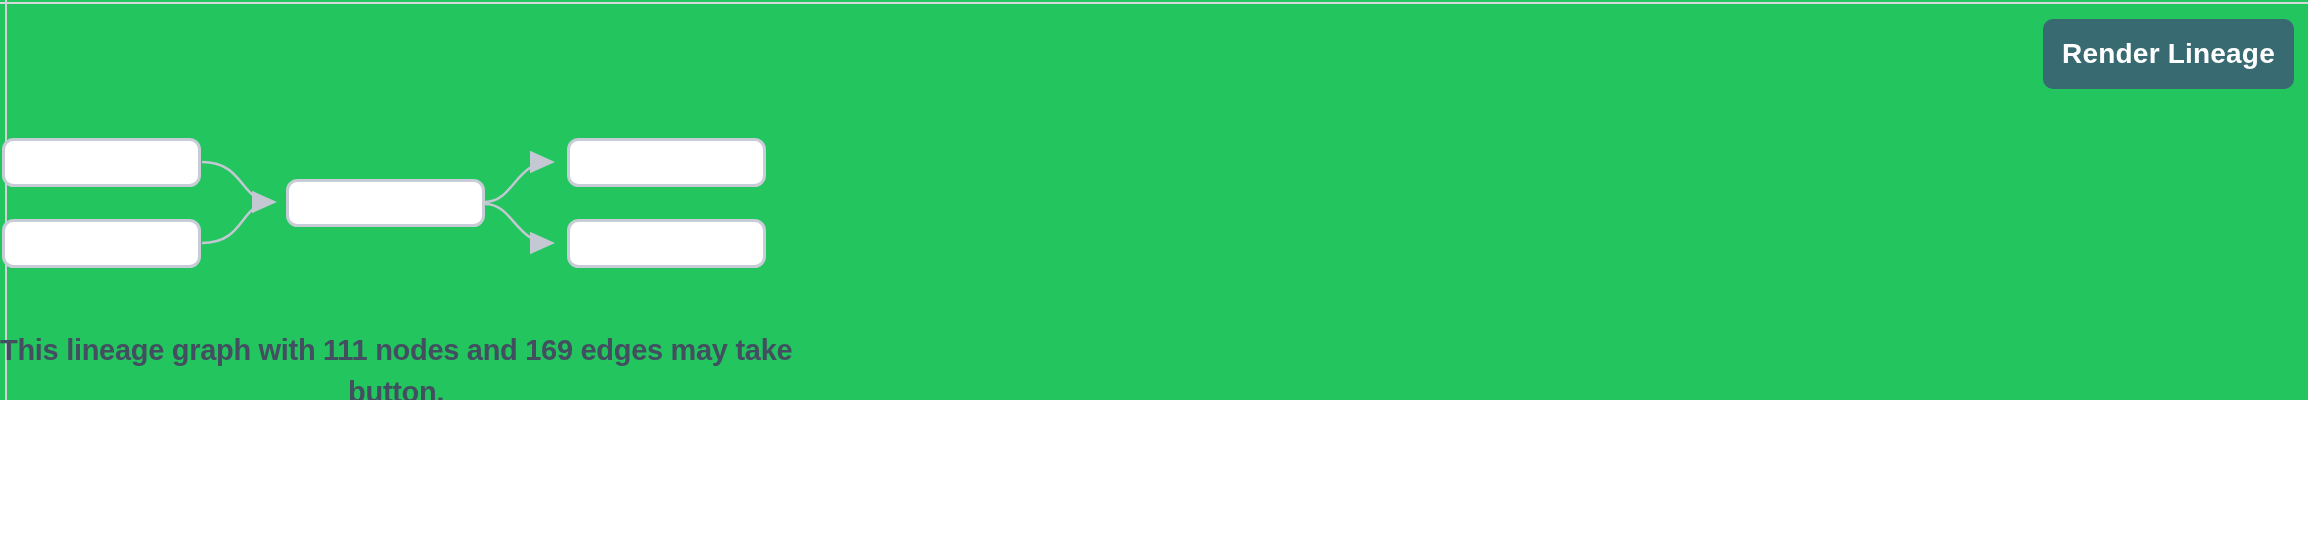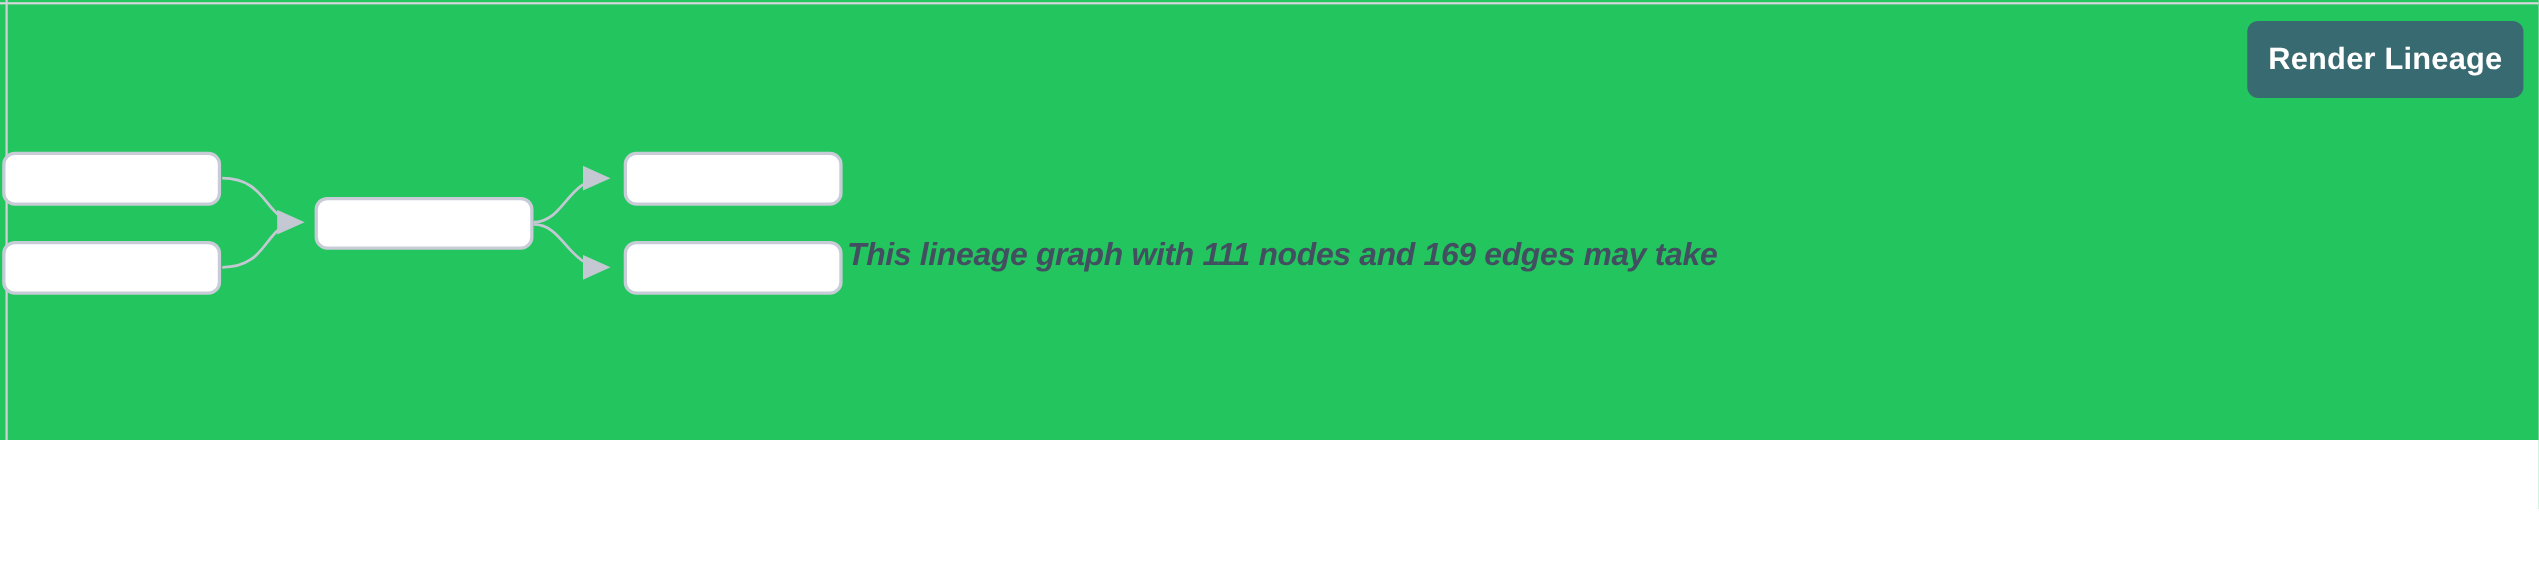--- a/index.html
+++ b/index.html
@@ -54,23 +54,22 @@
     align-items: center;
     justify-content: center;
   }
   
   .empty-state {
     position: absolute;
     top: 135px;
     left: 0;
     width: 100%;
     display: flex;
-    flex-direction: row;
-    align-items: center;
-    font-style: italic;
+    flex-direction: column;
+    align-items: flex-start;
   }
   .lineage-illustration {
     display: block;
   }
   .message {
     margin-top: 58px;
     text-align: center;
     color: #434e61;
     font-size: 29px;
     font-weight: bold;
@@ -112,16 +111,17 @@
         <rect x="3.5" y="4.5" width="196" height="46" rx="10"></rect>
         <rect x="3.5" y="85.5" width="196" height="46" rx="10"></rect>
         <rect x="287.5" y="45.5" width="196" height="45" rx="10"></rect>
         <rect x="568.5" y="4.5" width="196" height="46" rx="10"></rect>
         <rect x="568.5" y="85.5" width="196" height="46" rx="10"></rect>
       </g>
     </svg>
 
     <div class="message">
       <div class="line">This lineage graph with 111 nodes and 169 edges may take</div>
+      <div class="line">button.</div>
     </div>
 
   </div>
 </div>
 
 </body></html>

